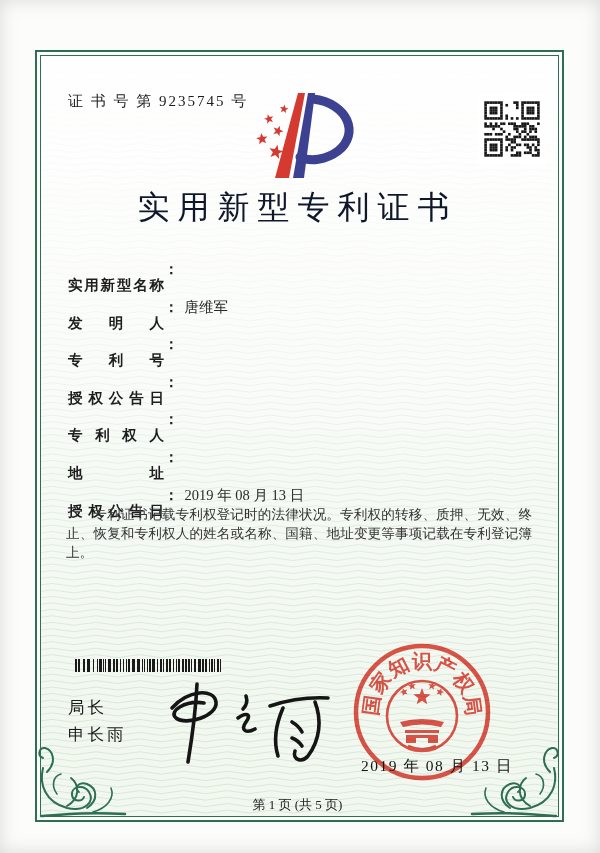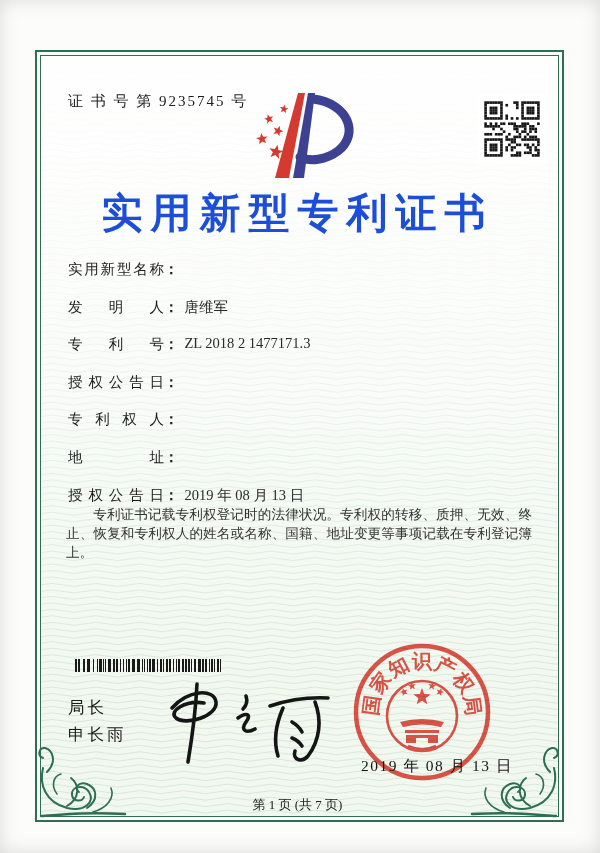--- a/index.html
+++ b/index.html
@@ -19,27 +19,27 @@
     background:linear-gradient(180deg,rgba(255,255,255,.95) 0%,rgba(255,255,255,.75) 30%,rgba(255,255,255,.25) 60%,rgba(255,255,255,0) 85%);}
 
   .flourish{position:absolute;z-index:6;}
   .flourish.right{transform:scaleX(-1);}
 
   
   .cert-no{position:absolute;left:68px;top:92px;font-size:15px;letter-spacing:2px;color:#1c1c1c;z-index:10;}
   .logo{position:absolute;left:232px;top:86px;z-index:10;}
   .qr{position:absolute;left:477px;top:94px;z-index:10;background:#fff;padding:2px;}
   .title{position:absolute;left:35px;top:186px;width:525px;text-align:center;
-    font-size:41px;font-weight:700;letter-spacing:8px;color:#1d4ed8;z-index:10;}
+    font-size:32px;font-weight:400;letter-spacing:8px;color:#0f172a;z-index:10;}
 
   
   .fields{position:absolute;left:68px;top:260px;width:470px;z-index:10;font-size:14.5px;}
   .row{height:37.6px;display:flex;align-items:flex-start;white-space:nowrap;}
-  .lbl{display:inline-block;width:96px;font-weight:400;color:#1d1d1d;
-    text-align:justify;text-align-last:justify;-moz-text-align-last:justify;}
+  .lbl{display:inline-block;width:96px;font-weight:700;color:#1d1d1d;
+    text-align:justify;text-align-last:justify;margin-top:16px;-moz-text-align-last:justify;}
   .colon{font-weight:700;margin-right:6px;}
   .val{color:#2a2a2a;}
   .pair2{margin-left:34px;}
 
   
   .paras{position:absolute;left:66px;top:506px;width:466px;z-index:10;}
   .paras p{margin:0;text-indent:2em;font-size:13.6px;line-height:18.8px;color:#333;text-align:justify;}
 
   
   .barcode{position:absolute;left:75px;top:659px;width:150px;height:13px;z-index:10;display:flex;align-items:stretch;}
@@ -442,21 +442,20 @@
       <span class="colon">：</span>
   </div>
   <div class="row">
     <span class="lbl">发明人</span>
       <span class="colon">：</span>
       <span class="val">唐维军</span>
   </div>
   <div class="row">
     <span class="lbl">专利号</span>
       <span class="colon">：</span>
-      <span class="val">ZL 2018 2 1477171.3</span>
   </div>
   <div class="row">
     <span class="lbl">授权公告日</span>
       <span class="colon">：</span>
   </div>
   <div class="row">
     <span class="lbl">专利权人</span>
       <span class="colon">：</span>
   </div>
   <div class="row">
@@ -561,14 +560,14 @@
         <path d="M91.4,48.1L91.5,51.0L94.2,52.1L91.4,53.1L91.2,56.0L89.4,53.7L86.5,54.3L88.2,51.9L86.7,49.4L89.5,50.3Z"></path>
       </g>
     <path d="M50,82 Q72,76 94,82 L91,87 Q72,82 53,87 Z" stroke="none"></path>
     <rect x="55" y="90" width="34" height="3" stroke="none"></rect>
     <path d="M56,95 h32 v8 h-10 v-5 h-12 v5 h-10 Z" stroke="none"></path>
     <path d="M58,106 Q72,113 86,106" fill="none" stroke-width="3"></path>
   </g>
 </svg>
 <div class="seal-date">2019 年 08 月 13 日</div>
 
-<div class="page-info">第 1 页 (共 7 页)</div>
+<div class="page-info">第 1 页 (共 5 页)</div>
 <div class="back-note">其他事项参见背面</div>
 
 </body></html>

